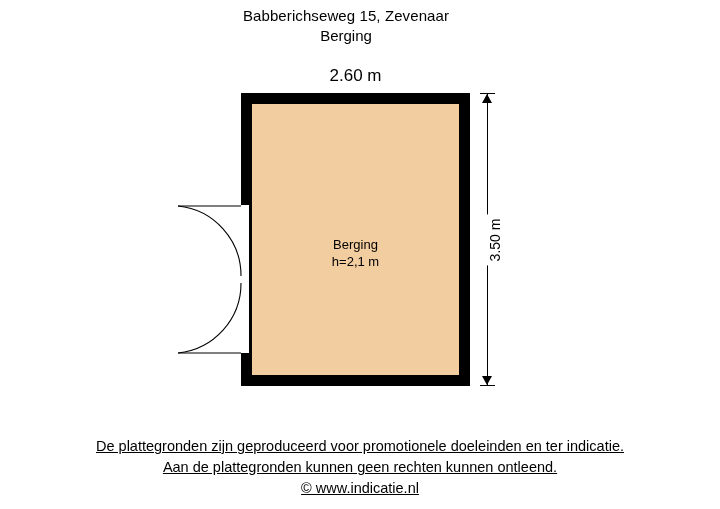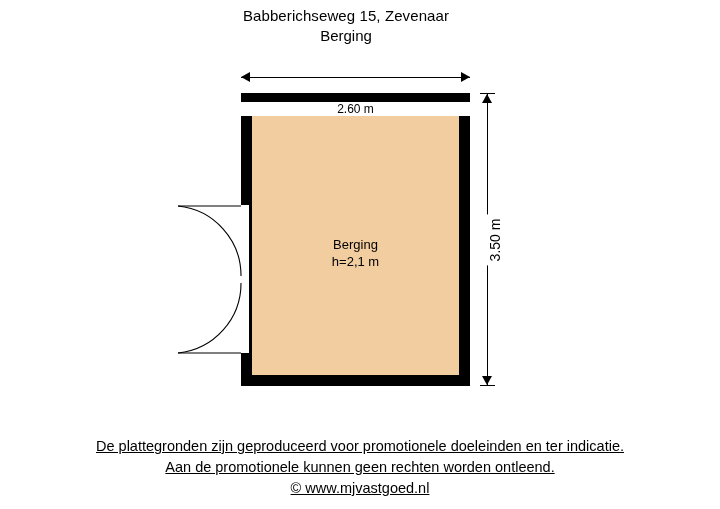--- a/index.html
+++ b/index.html
@@ -125,23 +125,22 @@
     width: 229px;
     height: 1px;
     background: #000000;
   }
   .dim-top .label {
     position: absolute;
     left: 0;
     top: 0;
     width: 229px;
     text-align: center;
-    font-size: 12px;
-    background: #ffffff;
-    margin-top: 36px;
+    font-size: 17px;
+    background: #ffffff;
   }
   .dim-top .label span {
     background: #ffffff;
     padding: 0 10px;
   }
   .arrow-left, .arrow-right {
     position: absolute;
     top: 6px;
     width: 0;
     height: 0;
@@ -269,17 +268,17 @@
       <div class="cap-bottom"></div>
       <div class="arrow-up"></div>
       <div class="arrow-down"></div>
       <div class="label">3.50 m</div>
     </div>
 
   </div>
 
   <div class="footer">
     <div>De plattegronden zijn geproduceerd voor promotionele doeleinden en ter indicatie.</div>
-    <div>Aan de promotionele kunnen geen rechten worden ontleend.</div>
-    <div>© www.mjvastgoed.nl</div>
+    <div>Aan de plattegronden kunnen geen rechten kunnen ontleend.</div>
+    <div>© www.indicatie.nl</div>
   </div>
 
 </div>
 
 </body></html>

